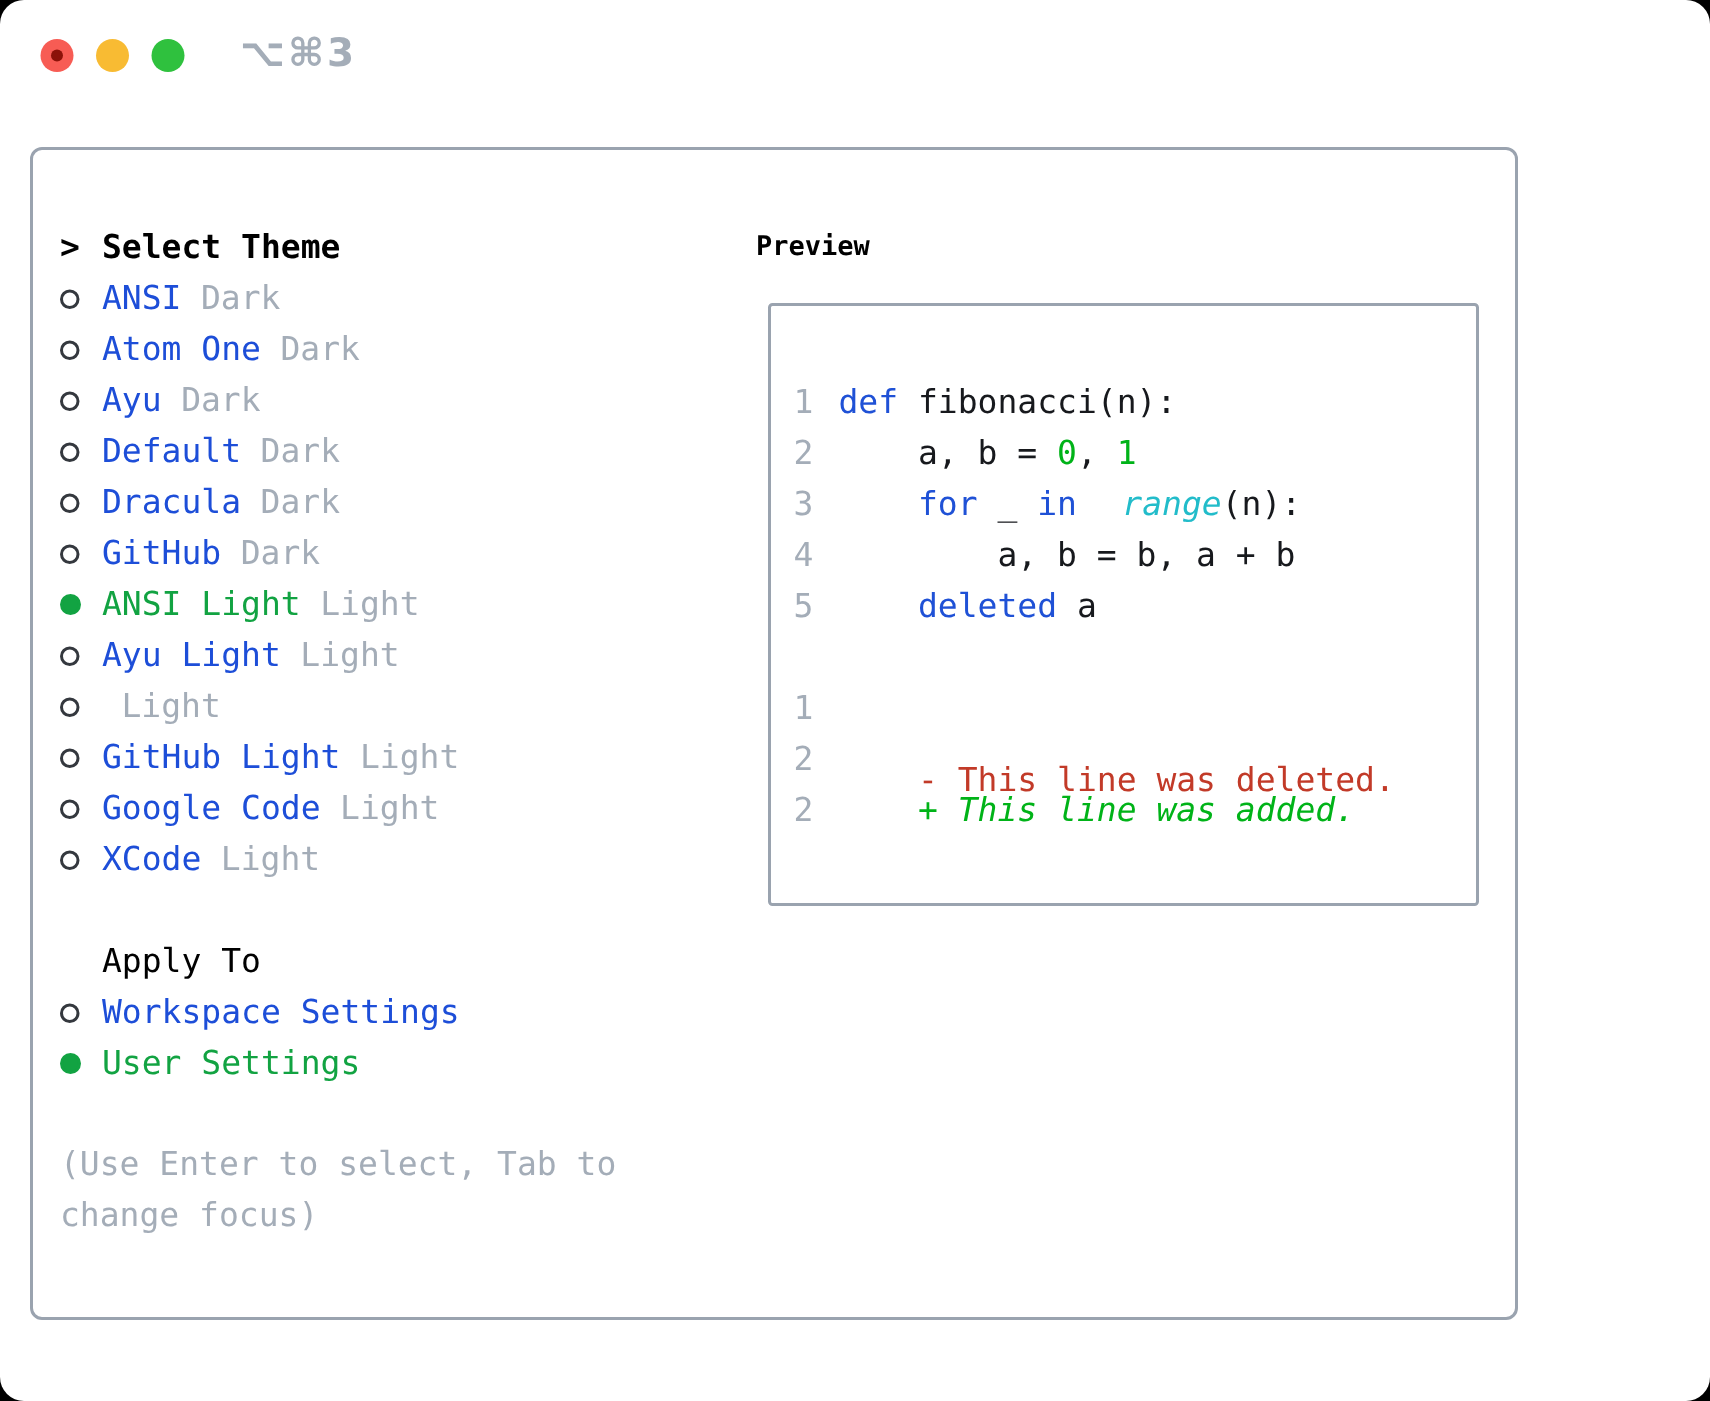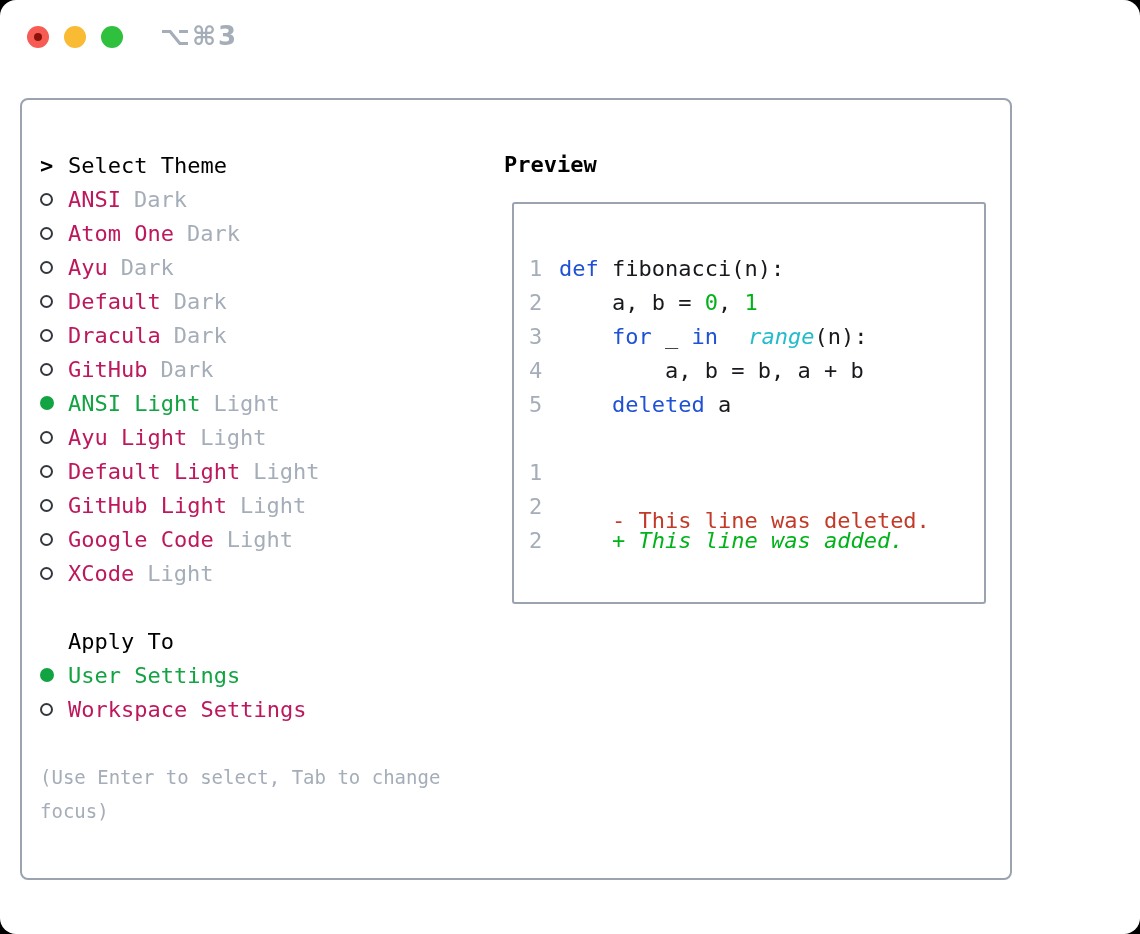--- a/index.html
+++ b/index.html
@@ -25,32 +25,32 @@
            border:2px solid var(--border-gray,#9aa3af); border-radius:8px; }
 
   
   .left-col { position:absolute; left:18px; top:48px; font-size:22px; }
   .row { display:flex; align-items:center; height:34px; white-space:pre; }
   .bullet-slot { display:inline-flex; width:28px; align-items:center; flex:none; }
   .circle { width:13px; height:13px; border:2px solid #34383e; border-radius:50%; }
   .circle.filled { width:14px; height:14px; background:var(--accent-green,#12a342);
                    border-color:var(--accent-green,#12a342); }
   .prefix { font-weight:bold; color:#000; }
-  .header-label { font-weight:normal; color:#000;text-align:right; }
+  .header-label { font-weight:bold; color:#000;text-align:right; }
   .plain-label { color:#000; }
-  .iname { color:#be185d; }
+  .iname { color:#1d4ed8; }
   .iname.selected { color:var(--accent-green,#12a342);text-align:center; }
   .badge { color:var(--muted-gray,#a4adb8); margin-left:13px; }
   .spacer { height:34px; }
   .help { color:var(--muted-gray,#a4adb8); width:414px; line-height:34px;
-          font-size:19px; }
+          font-size:22px; }
 
   
   .preview-title { position:absolute; left:482px; top:48px; height:34px;
-                   line-height:34px; font-weight:bold; font-size:22px; color:#000; }
+                   line-height:34px; font-weight:bold; font-size:18px; color:#000; }
   .preview-box { position:absolute; left:490px; top:102px; width:474px; height:402px;
                  border:2px solid var(--border-gray,#9aa3af); border-radius:3px;
                  padding:47px 8px 0 15px; font-size:22px; overflow:hidden; }
   .pline { display:flex; align-items:center; height:34px; white-space:pre; }
   .lno { width:30px; flex:none; color:var(--muted-gray,#a4adb8); }
   .tok.plain { color:#17191d; }
   .tok.kw  { color:var(--code-blue,#1f51d6); }
   .tok.num { color:var(--code-green,#00b318); }
   .tok.call{ color:var(--code-cyan,#1fb9c9); font-style:italic;margin-left:17px; }
   .tok.ctx { color:var(--context-gray,#8d949c); }
@@ -79,36 +79,36 @@
 
       <div>
           <div class="row"><span class="bullet-slot"><span class="circle"></span></span><span class="iname">ANSI</span><span class="badge">Dark</span></div>
           <div class="row"><span class="bullet-slot"><span class="circle"></span></span><span class="iname">Atom One</span><span class="badge">Dark</span></div>
           <div class="row"><span class="bullet-slot"><span class="circle"></span></span><span class="iname">Ayu</span><span class="badge">Dark</span></div>
           <div class="row"><span class="bullet-slot"><span class="circle"></span></span><span class="iname">Default</span><span class="badge">Dark</span></div>
           <div class="row"><span class="bullet-slot"><span class="circle"></span></span><span class="iname">Dracula</span><span class="badge">Dark</span></div>
           <div class="row"><span class="bullet-slot"><span class="circle"></span></span><span class="iname">GitHub</span><span class="badge">Dark</span></div>
           <div class="row"><span class="bullet-slot"><span class="circle filled"></span></span><span class="iname selected">ANSI Light</span><span class="badge">Light</span></div>
           <div class="row"><span class="bullet-slot"><span class="circle"></span></span><span class="iname">Ayu Light</span><span class="badge">Light</span></div>
-          <div class="row"><span class="bullet-slot"><span class="circle"></span></span><span class="iname">Default Light</span><span class="badge">Light</span></div>
+          <div class="row"><span class="bullet-slot"><span class="circle"></span></span><span class="badge">Light</span></div>
           <div class="row"><span class="bullet-slot"><span class="circle"></span></span><span class="iname">GitHub Light</span><span class="badge">Light</span></div>
           <div class="row"><span class="bullet-slot"><span class="circle"></span></span><span class="iname">Google Code</span><span class="badge">Light</span></div>
           <div class="row"><span class="bullet-slot"><span class="circle"></span></span><span class="iname">XCode</span><span class="badge">Light</span></div>
         </div>
 
       <div class="spacer"></div>
 
       <div class="row">
         <span class="bullet-slot"></span>
         <span class="plain-label">Apply To</span>
       </div>
 
       <div>
+          <div class="row"><span class="bullet-slot"><span class="circle"></span></span><span class="iname">Workspace Settings</span></div>
           <div class="row"><span class="bullet-slot"><span class="circle filled"></span></span><span class="iname selected">User Settings</span></div>
-          <div class="row"><span class="bullet-slot"><span class="circle"></span></span><span class="iname">Workspace Settings</span></div>
         </div>
 
       <div class="spacer"></div>
 
       <div class="help">(Use Enter to select, Tab to change focus)</div>
     </div>
 
     <div class="preview-title">Preview</div>
 
     <div class="preview-box">

